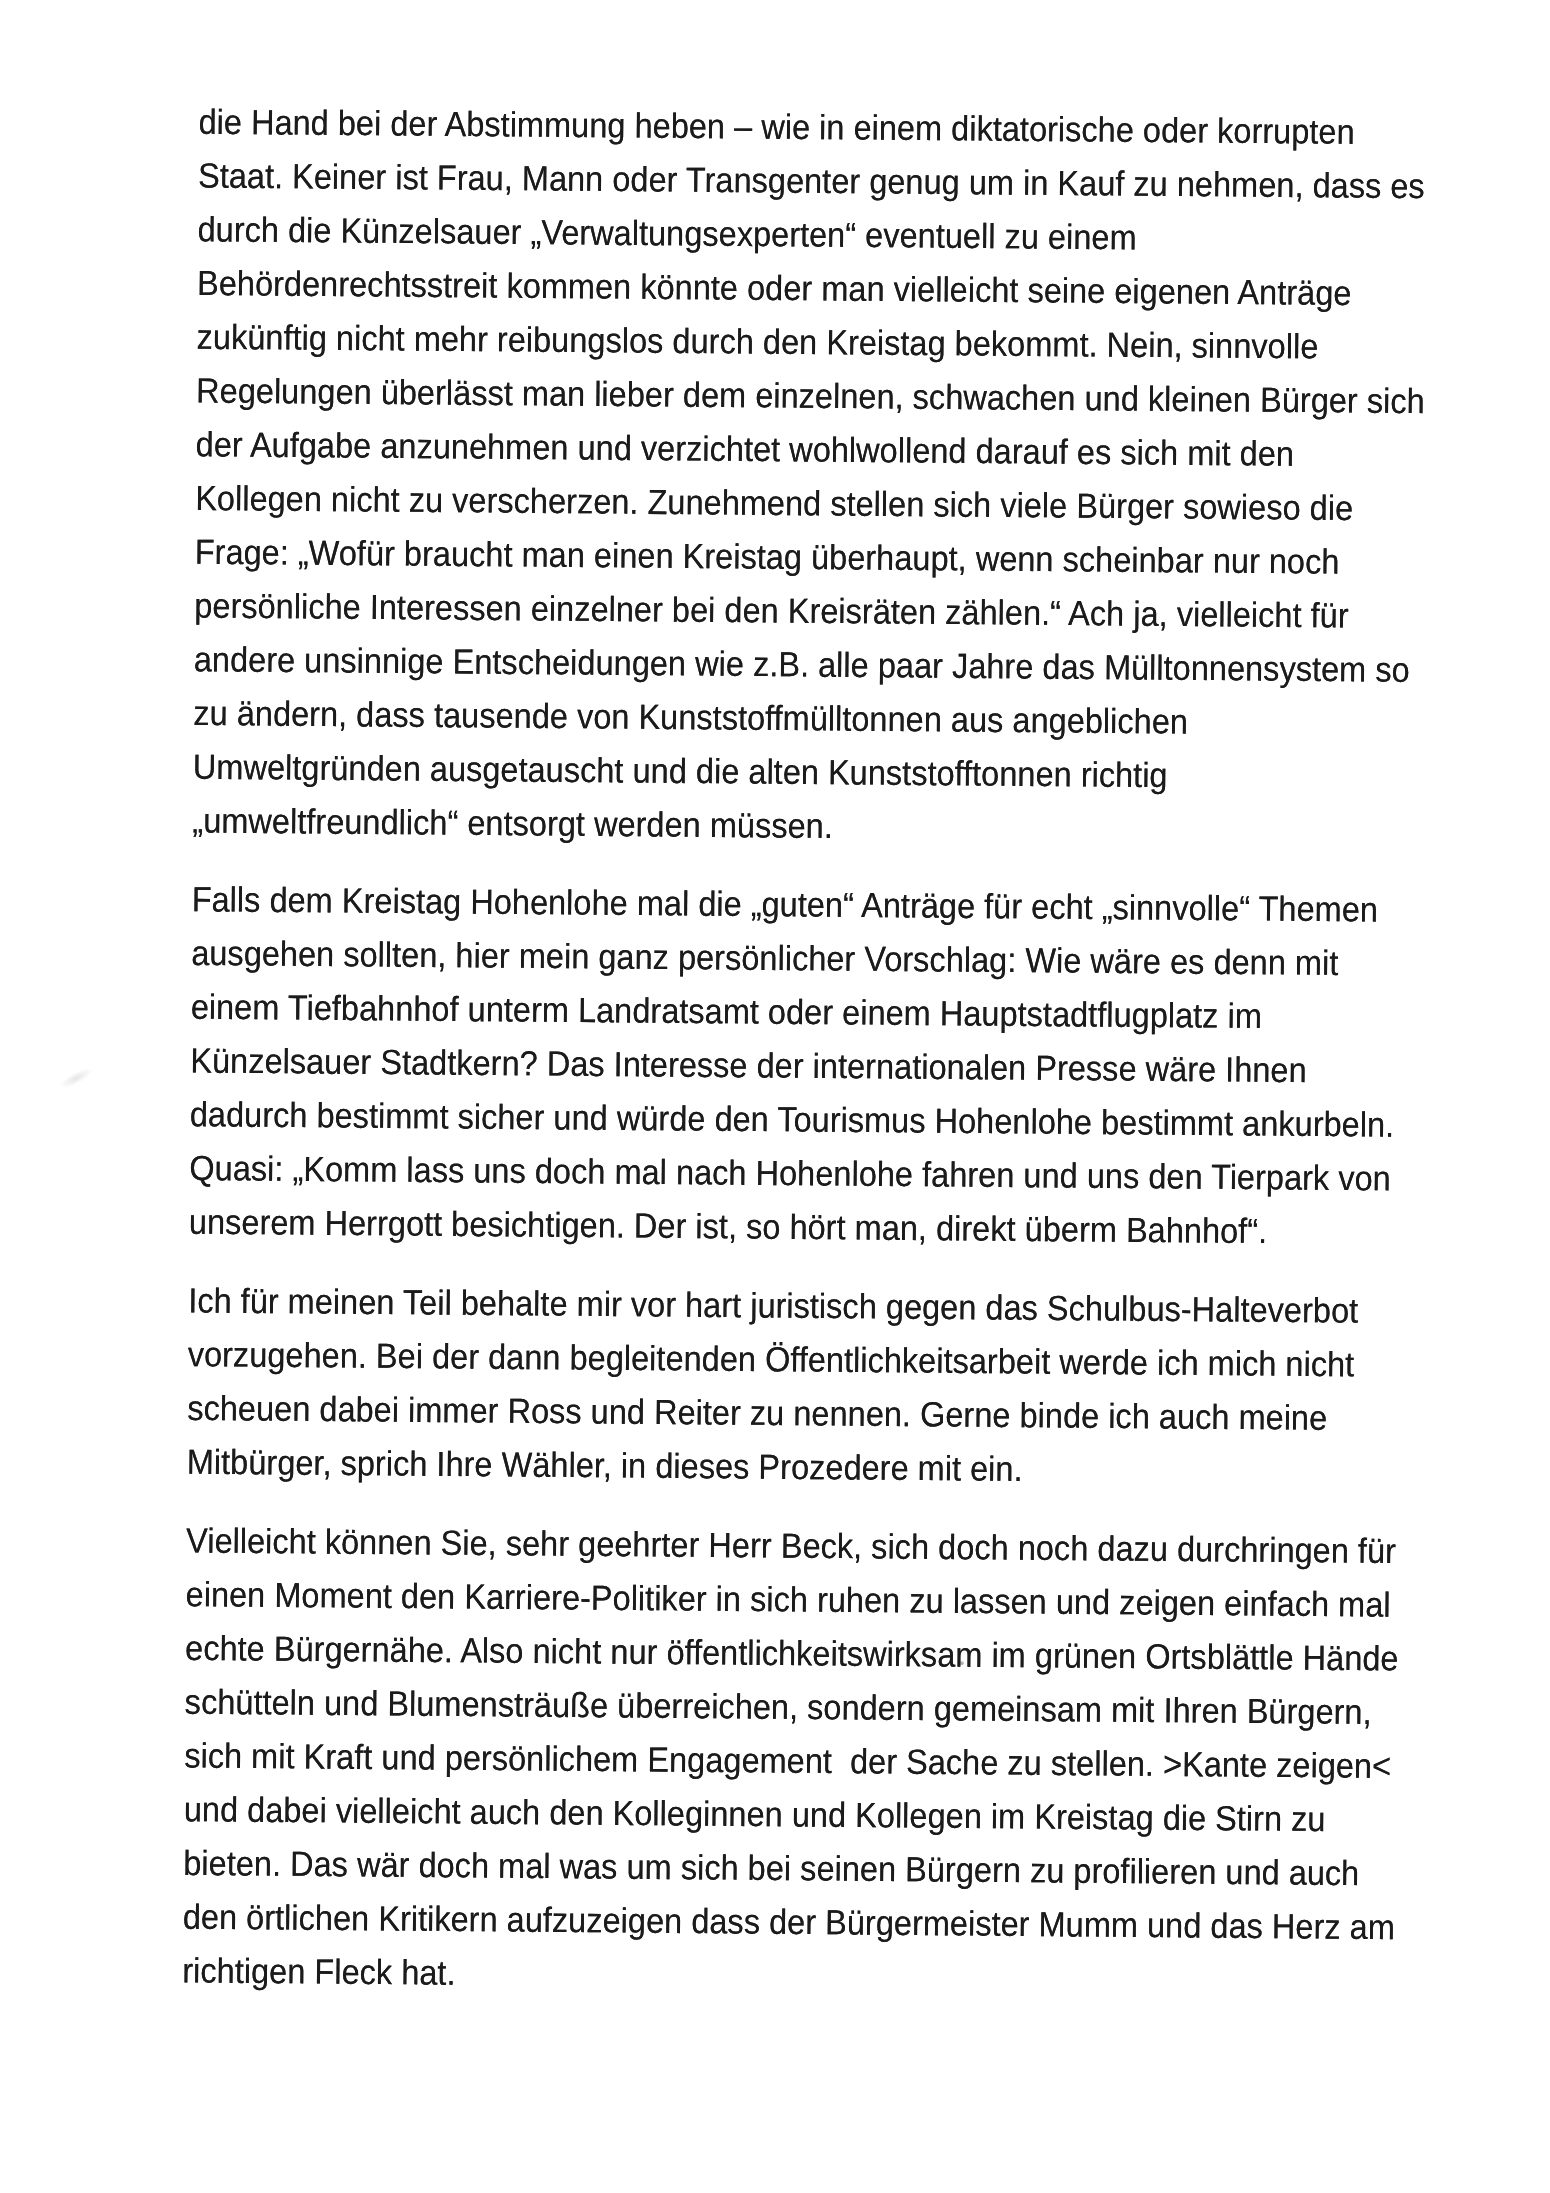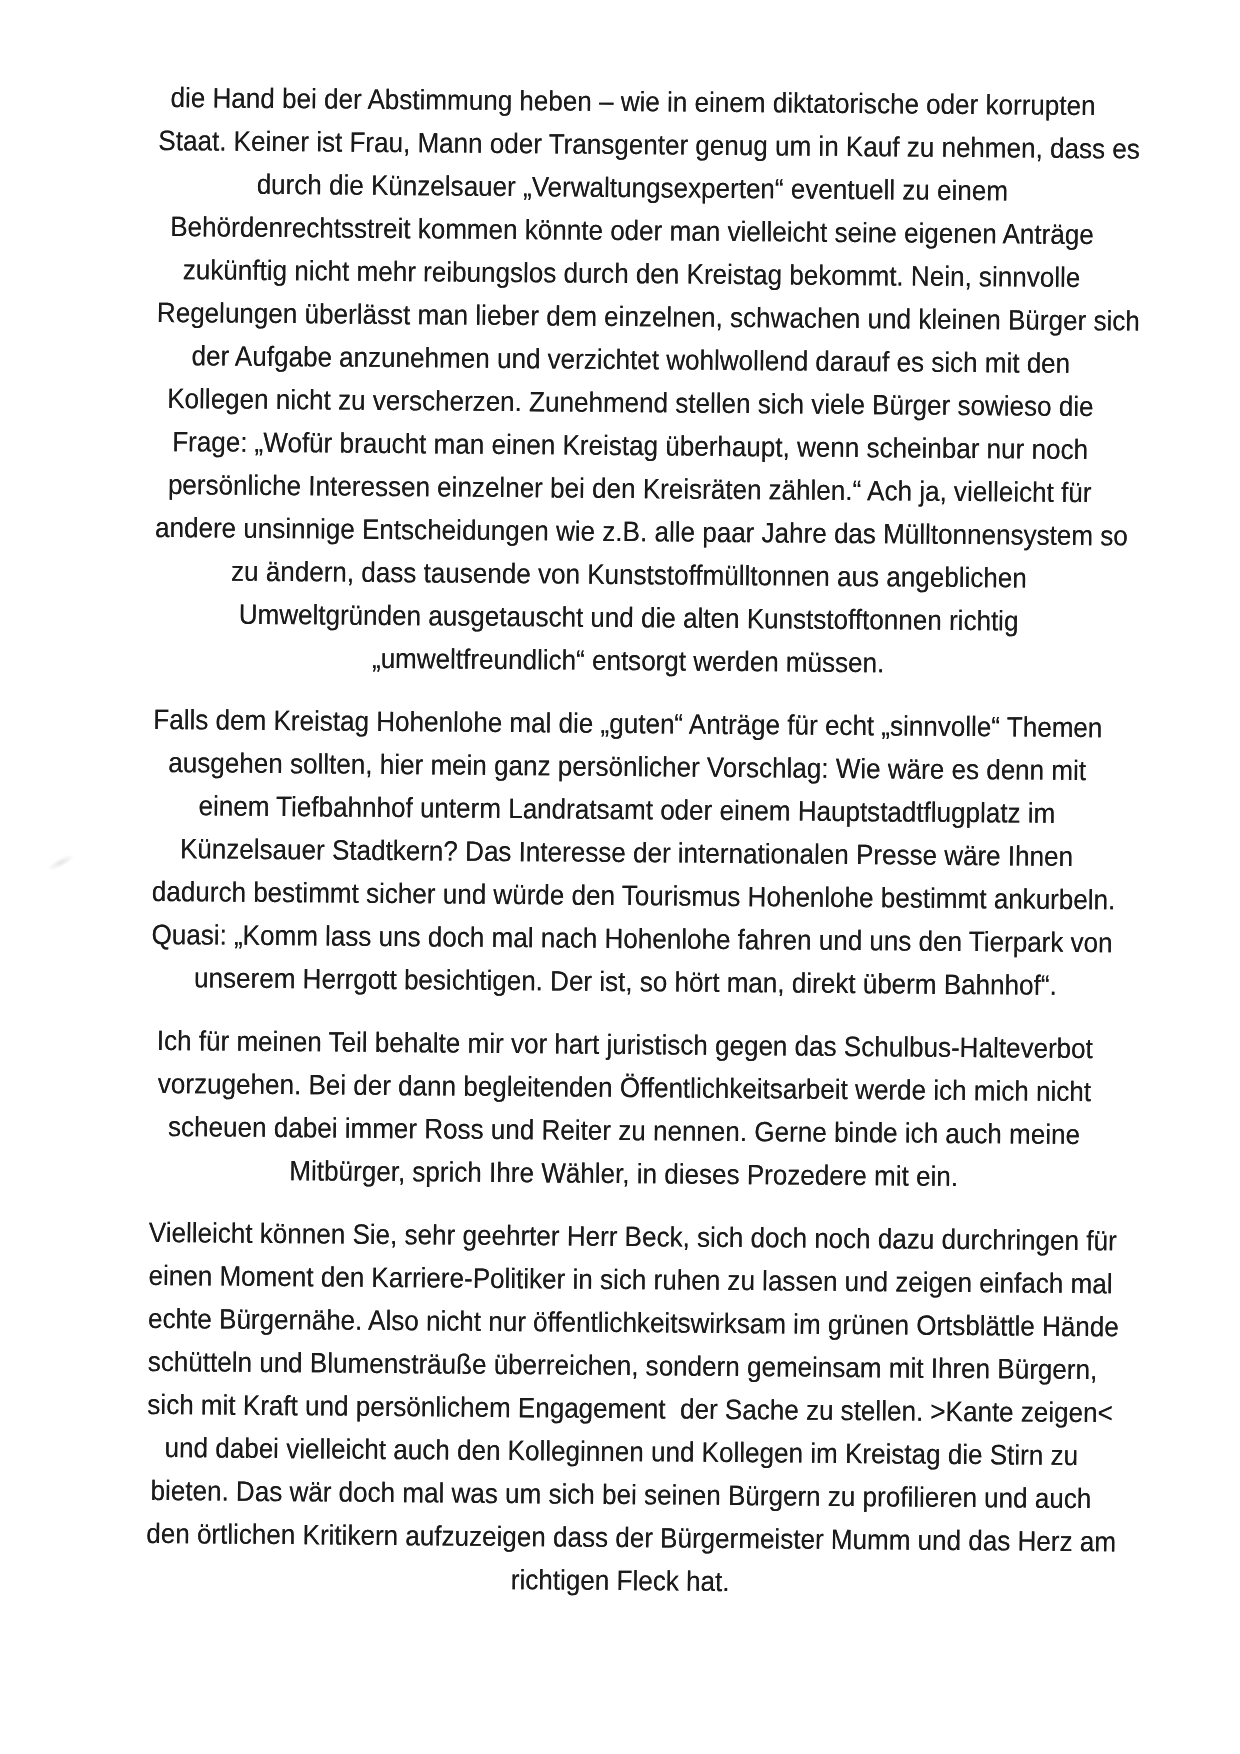--- a/index.html
+++ b/index.html
@@ -8,21 +8,20 @@
     width: 1240px;
     height: 1754px;
     background: #ffffff;
     overflow: hidden;
   }
   .page {
     position: relative;
     width: 1240px;
     height: 1754px;
     background: var(--paper, #ffffff);
-    text-align: center;
   }
   
   .text-block {
     position: absolute;
     left: 159px;
     top: 76px;
     width: 1020px;
     transform: rotate(0.5deg) scaleX(0.93);
     transform-origin: 0 0;
     font-family: "Liberation Sans", "DejaVu Sans", sans-serif;

